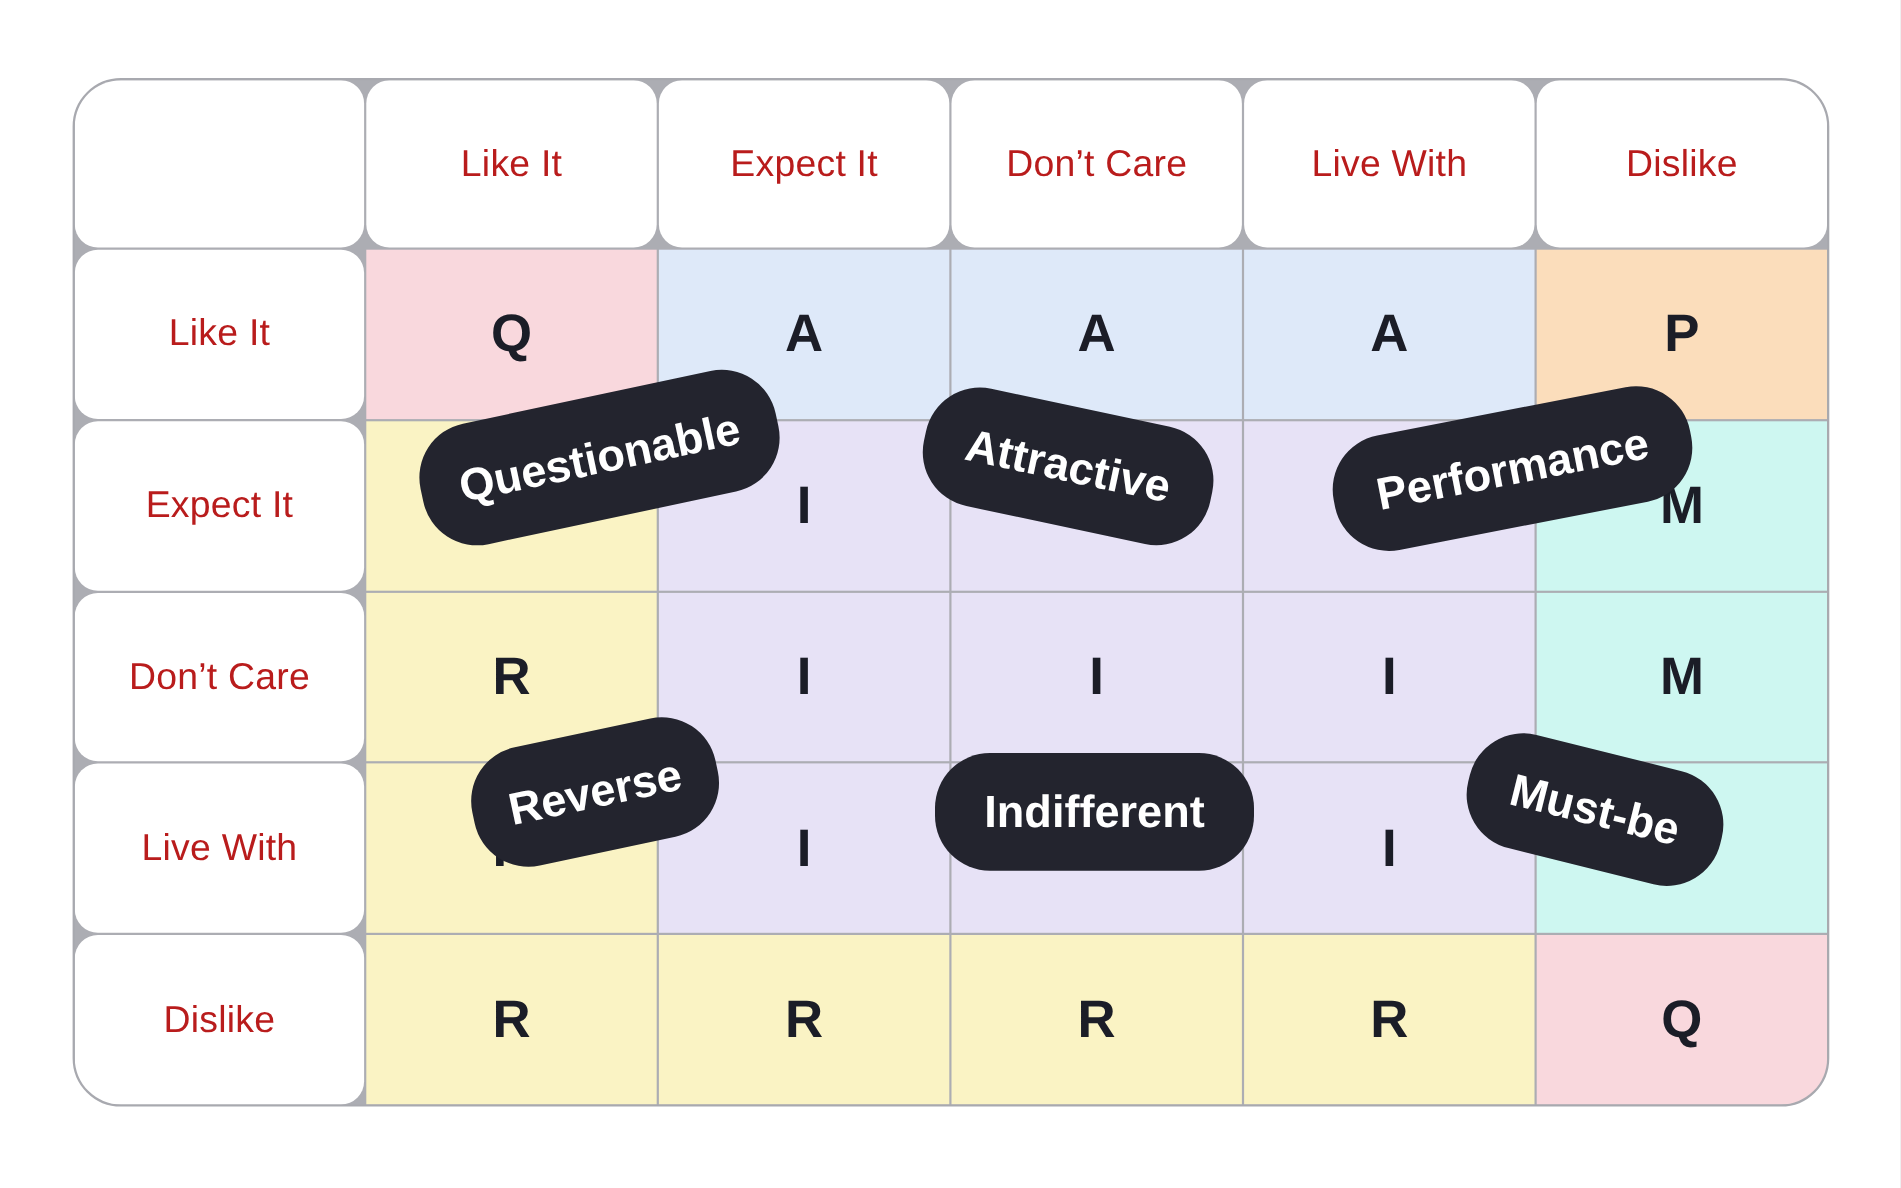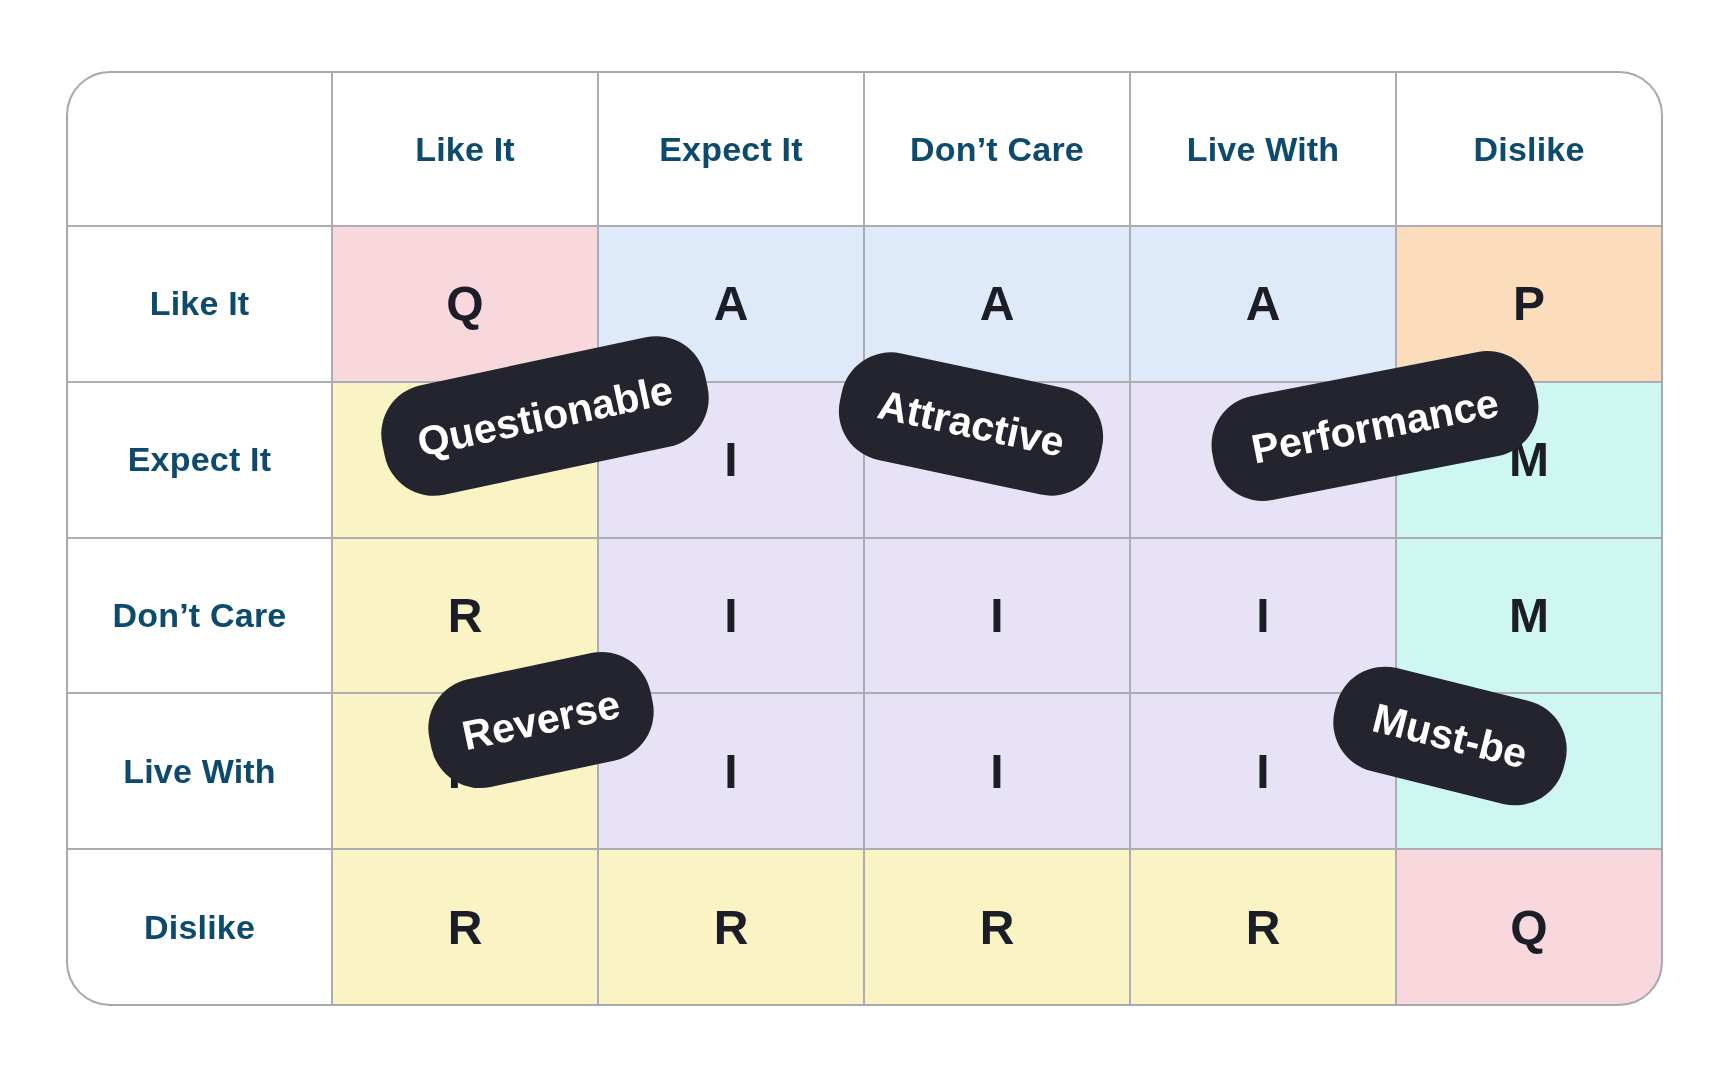--- a/index.html
+++ b/index.html
@@ -27,22 +27,23 @@
     grid-template-columns:263px repeat(5,1fr);
     grid-template-rows:152px repeat(5,1fr);
     gap:2px;
     background:#ACADB3;
   }
   .cell{
     display:flex;align-items:center;justify-content:center;
     background:#FFFFFF;
   }
   .hdr{
-    font-size:34px;font-weight:700;color:#0c4a6e;
+    font-size:34px;font-weight:400;color:#b91c1c;
     letter-spacing:0.2px;
+    border-radius:21px;
   }
   .letter{
     font-size:48px;font-weight:700;color:#1B1D27;
   }
 
   
   .pill{
     position:absolute;
     display:flex;align-items:center;justify-content:center;
     background:#23242E;
@@ -182,17 +183,20 @@
   </div>
   <div class="pill pill-attractive">
     <span>Attractive</span>
   </div>
   <div class="pill pill-performance">
     <span>Performance</span>
   </div>
   <div class="pill pill-reverse">
     <span>Reverse</span>
   </div>
+  <div class="pill pill-indifferent">
+    <span>Indifferent</span>
+  </div>
   <div class="pill pill-mustbe">
     <span>Must-be</span>
   </div>
 
 </div>
 
 </body></html>

